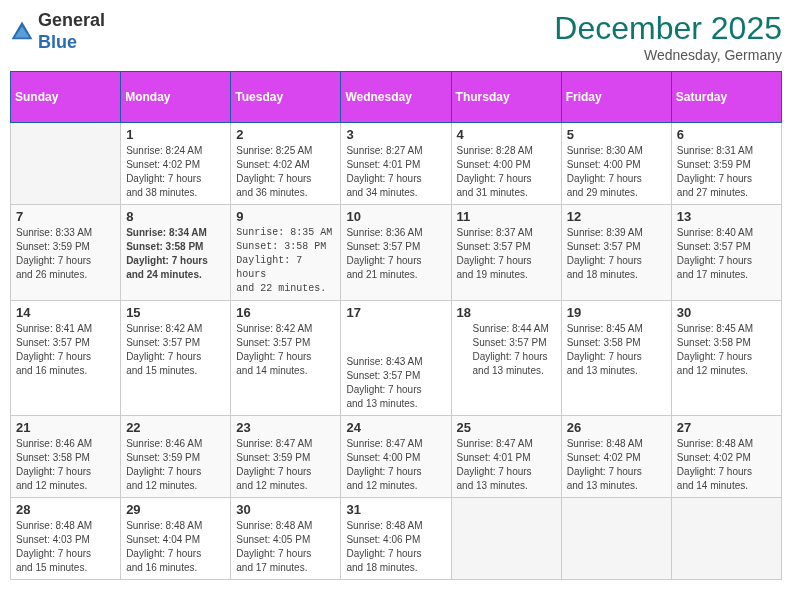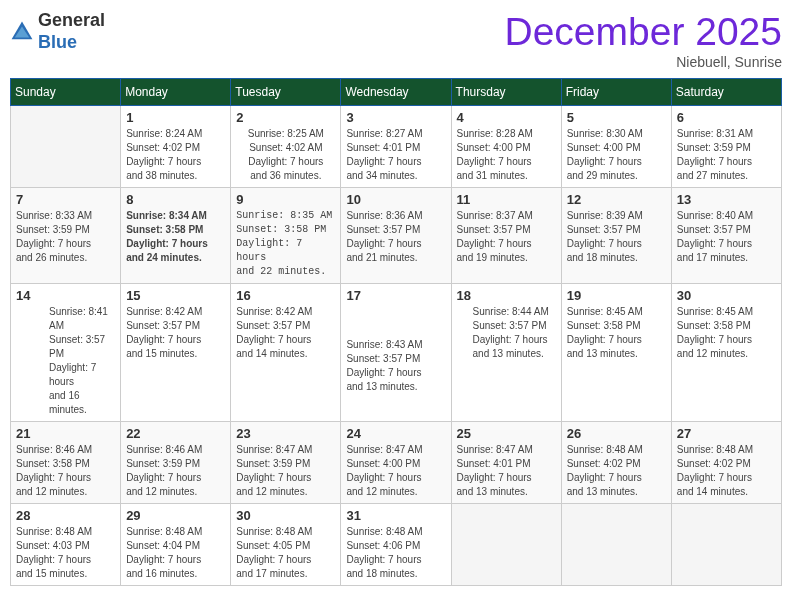--- a/index.html
+++ b/index.html
@@ -29,39 +29,39 @@
     .logo-general { color: #333; }
     .logo-blue { color: #2a6db5; }
     .logo-icon {
       width: 24px;
       height: 24px;
     }
     .title-section {
       text-align: right;
     }
     .month-title {
-      font-size: 39px;
+      font-size: 32px;
       font-weight: normal;
-      color: #6d28d9;
+      color: #0f766e;
     }
     .location {
       font-size: 14px;
       color: #555;
     }
     .calendar {
       width: 100%;
       border-collapse: collapse;
       border: 1px solid #ccc;
     }
     .calendar th {
-      background: #14532d;
+      background: #d946ef;
       color: #fff;
       font-size: 12px;
-      font-weight: normal;
-      padding: 6px 4px;
+      font-weight: bold;
+      padding: 18px 4px;
       text-align: left;
       border: 1px solid #1a5da5;
     }
     .calendar td {
       border: 1px solid #ccc;
       vertical-align: top;
       padding: 4px 5px;
       width: calc(100%/7);
       background: #fff;
       min-height: 80px;
@@ -94,21 +94,21 @@
       <polygon points="15,2 28,24 2,24" fill="#2a6db5"></polygon>
       <polygon points="15,8 24,22 6,22" fill="#5a9fd4"></polygon>
     </svg>
     <div class="logo-text">
       <div class="logo-general">General</div>
       <div class="logo-blue">Blue</div>
     </div>
   </div>
   <div class="title-section">
     <div class="month-title">December 2025</div>
-    <div class="location">Niebuell, Sunrise</div>
+    <div class="location">Wednesday, Germany</div>
   </div>
 </div>
 
 <table class="calendar">
   <thead>
     <tr>
     <th>Sunday</th>
         <th>Monday</th>
         <th>Tuesday</th>
         <th>Wednesday</th>
@@ -122,21 +122,21 @@
         <td class="empty-cell"></td>
         <td>
           <span class="day-number">1</span>
           <div class="day-info" style="white-space: pre-line;">Sunrise: 8:24 AM
 Sunset: 4:02 PM
 Daylight: 7 hours
 and 38 minutes.</div>
         </td>
         <td>
           <span class="day-number">2</span>
-          <div class="day-info" style="white-space: pre-line; text-align: center;">Sunrise: 8:25 AM
+          <div class="day-info" style="white-space: pre-line;">Sunrise: 8:25 AM
 Sunset: 4:02 AM
 Daylight: 7 hours
 and 36 minutes.</div>
         </td>
         <td>
           <span class="day-number">3</span>
           <div class="day-info" style="white-space: pre-line;">Sunrise: 8:27 AM
 Sunset: 4:01 PM
 Daylight: 7 hours
 and 34 minutes.</div>
@@ -210,21 +210,21 @@
           <span class="day-number">13</span>
           <div class="day-info" style="white-space: pre-line;">Sunrise: 8:40 AM
 Sunset: 3:57 PM
 Daylight: 7 hours
 and 17 minutes.</div>
         </td>
       </tr>
       <tr>
         <td>
           <span class="day-number">14</span>
-          <div class="day-info" style="white-space: pre-line; margin-left: 33px;">Sunrise: 8:41 AM
+          <div class="day-info" style="white-space: pre-line;">Sunrise: 8:41 AM
 Sunset: 3:57 PM
 Daylight: 7 hours
 and 16 minutes.</div>
         </td>
         <td>
           <span class="day-number">15</span>
           <div class="day-info" style="white-space: pre-line;">Sunrise: 8:42 AM
 Sunset: 3:57 PM
 Daylight: 7 hours
 and 15 minutes.</div>

